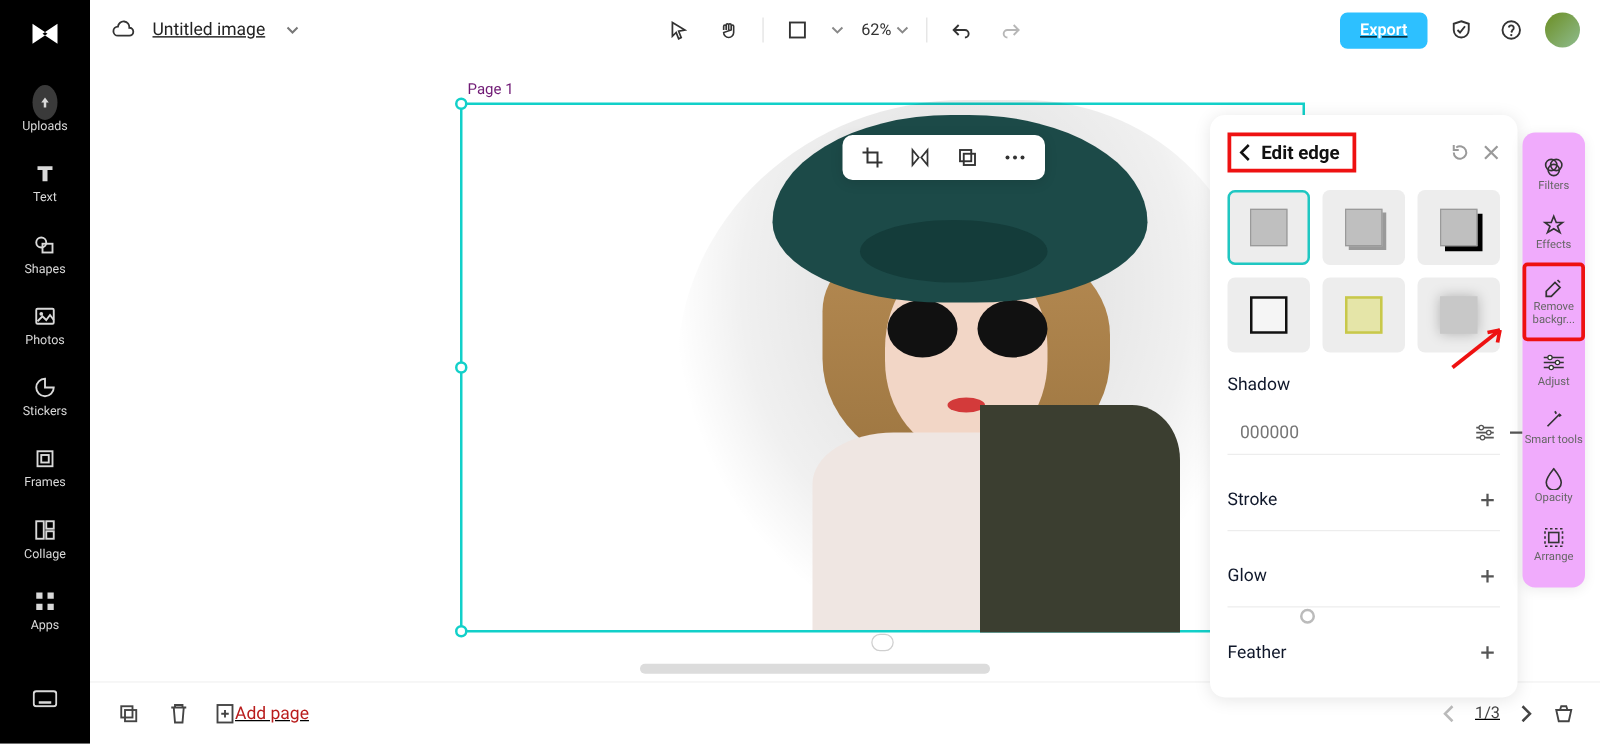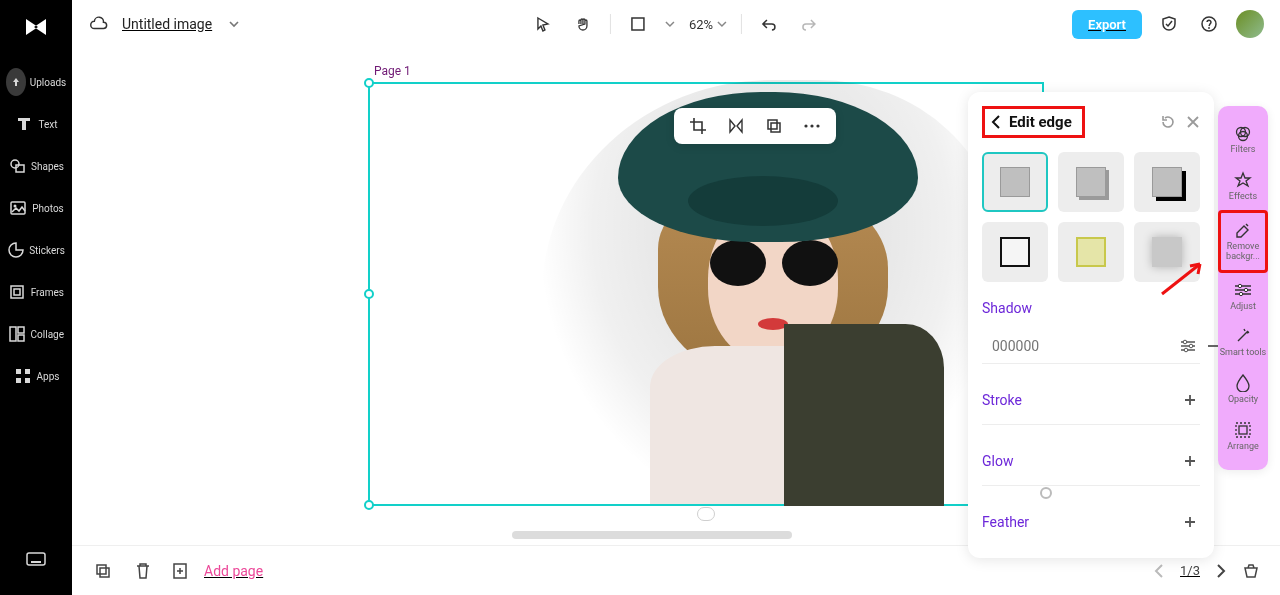--- a/index.html
+++ b/index.html
@@ -3,21 +3,21 @@
 <meta charset="utf-8">
 <style>
 * { box-sizing: border-box; margin: 0; padding: 0; font-family: -apple-system, BlinkMacSystemFont, "Segoe UI", Roboto, sans-serif; }
 html, body { width: 1280px; height: 595px; overflow: hidden; background: #fff; }
 
 .app { display: flex; width: 100%; height: 100%; }
 
 
 .left-sidebar { width: 72px; background: #000; display: flex; flex-direction: column; align-items: center; padding-top: 10px; color: #ddd; }
 .left-sidebar .logo { width: 34px; height: 34px; background: #000; display:flex; align-items:center; justify-content:center; margin-bottom: 18px; }
-.left-sidebar .nav-item { width: 56px; display:flex; flex-direction: row; align-items:center; justify-content:center; padding: 10px 0 12px; gap: 4px; cursor: pointer; }
+.left-sidebar .nav-item { width: 56px; display:flex; flex-direction: column; align-items:center; justify-content:center; padding: 10px 0 12px; gap: 4px; cursor: pointer; }
 .left-sidebar .nav-item .nav-icon { width: 20px; height: 20px; display:flex; align-items:center; justify-content:center; }
 .left-sidebar .nav-item .nav-label { font-size: 10px; color: #d9d9d9; }
 .left-sidebar .spacer { flex: 1; }
 .left-sidebar .bottom-item { margin-bottom: 14px; }
 .upload-circle{ width: 28px; height: 28px; border-radius: 50%; background: #3a3a3a; display:flex; align-items:center; justify-content:center; }
 
 
 .main { flex: 1; display: flex; flex-direction: column; position: relative; text-decoration: underline; }
 
 
@@ -54,41 +54,41 @@
 .sweater{ position:absolute; left:92px; top:262px; width:250px; height:158px; background:#efe6e2; border-radius:26% 28% 0 0; }
 .coat{ position:absolute; left:226px; top:240px; width:160px; height:182px; background:#3b3e30; border-radius:0 24% 0 0; }
 
 
 .ctx-toolbar{ position:absolute; left:602px; top:60px; display:flex; align-items:center; gap:18px; background:#fff; padding:8px 14px; border-radius:8px; box-shadow:0 2px 10px rgba(0,0,0,0.12); }
 .ctx-btn{ width:20px; height:20px; display:flex; align-items:center; justify-content:center; color:#333; cursor:pointer; }
 
 
 .bottombar{ height:50px; display:flex; align-items:center; padding:0 20px; gap:18px; border-top:1px solid #efefef;}
 .bottombar .btn{ width:22px; height:22px; display:flex; align-items:center; justify-content:center; color:#444; cursor:pointer;}
-.addpage{ display:flex; align-items:center; gap:16px; font-size:14px; color:#ec4899;}
+.addpage{ display:flex; align-items:center; gap:0; font-size:14px; color:#b91c1c;}
 .bottombar .right{ margin-left:auto; display:flex; align-items:center; gap:16px; font-size:13px; color:#444;}
 
 
 .right-panel{ position:absolute; right:66px; top:44px; width:246px; background:#fff; border-radius:12px; box-shadow:0 2px 14px rgba(0,0,0,0.10); padding:14px 14px 18px; }
 .rp-header{ display:flex; align-items:center; justify-content:space-between; }
 .rp-title-wrap{ display:flex; align-items:center; gap:8px; border:3px solid #e11; padding:4px 10px 4px 6px; }
 .rp-title{ font-weight:700; font-size:15px; color:#111;}
 .rp-close-cluster{ display:flex; align-items:center; gap:10px; color:#9a9a9a;}
 .thumb-grid{ display:grid; grid-template-columns:repeat(3,1fr); gap:10px; margin-top:14px;}
 .thumb{ height:60px; background:#ededed; border-radius:6px; display:flex; align-items:center; justify-content:center; cursor:pointer;}
 .thumb .inner{ width:30px; height:30px; background:#bfbfbf; border:1px solid #9a9a9a; }
 .thumb.selected{ outline:2px solid #1fc7c2; outline-offset:-2px; }
 .thumb.shadow-b .inner{ box-shadow: 3px 3px 0 #9a9a9a; }
 .thumb.shadow-hard .inner{ box-shadow: 4px 4px 0 #000; }
 .thumb.stroke-b .inner{ background:#f5f5f5; border:2px solid #111; }
 .thumb.stroke-y .inner{ background:#e5e5a8; border:2px solid #c8c84b; }
 .thumb.glow .inner{ background:#c8c8c8; border:none; box-shadow:0 0 10px rgba(0,0,0,0.25); }
 .section{ margin-top:18px; }
 .section-row{ display:flex; align-items:center; justify-content:space-between; padding:8px 0;}
-.section-label{ font-size:14px; color:#6d28d9; }
+.section-label{ font-size:14px; color:#0f172a; }
 .shadow-row{ display:flex; align-items:center; gap:10px; margin-top:19px;}
 .swatch{ width:22px; height:22px; background:#4a4a4a; border-radius:4px;}
 .hexfield{ flex:1; border:none; outline:none; font-size:14px; color:#bdbdbd; background:transparent;}
 .icon-btn{ width:20px; height:20px; display:flex; align-items:center; justify-content:center; color:#555; cursor:pointer;}
 .divider{ height:1px; background:#ededed; margin-top:6px;}
 
 
 .tool-rail{ position:absolute; right:12px; top:58px; width:50px; background:#f0abfc; border-radius:10px; box-shadow:0 2px 10px rgba(0,0,0,0.08); display:flex; flex-direction:column; align-items:center; padding:10px 0;}
 .rail-item{ width:50px; display:flex; flex-direction:column; align-items:center; gap:3px; padding:8px 0; cursor:pointer;}
 .rail-item .ri-icon{ width:18px; height:18px; display:flex; align-items:center; justify-content:center; color:#333;}

